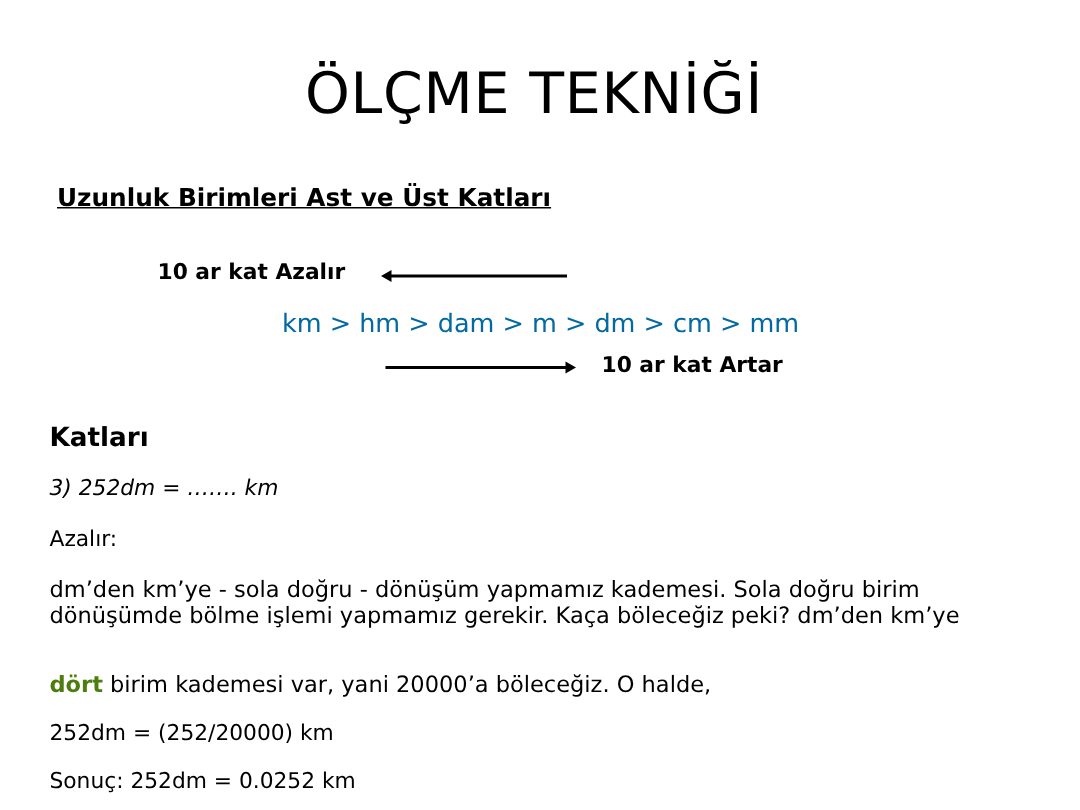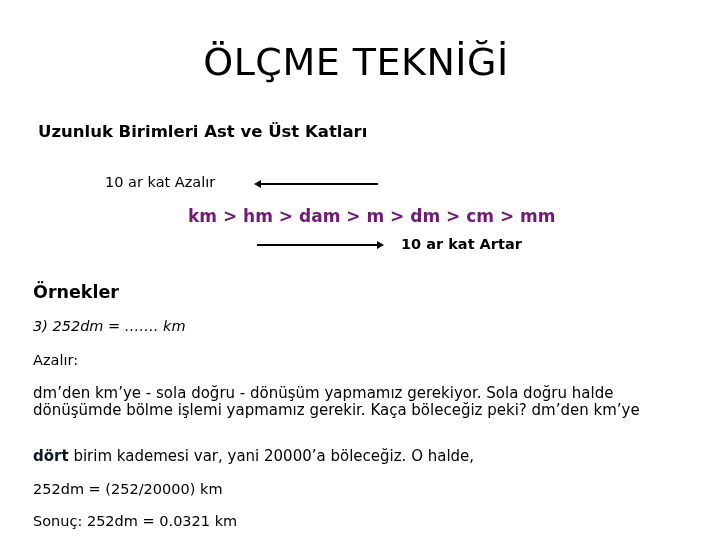--- a/index.html
+++ b/index.html
@@ -20,31 +20,32 @@
       left: 0; width: 712px; top: 40px;
       text-align: center;
       font-size: 38px;
       font-weight: normal;
       letter-spacing: 0.5px;
     }
     .subtitle {
       left: 38px; top: 122px;
       font-size: 16.5px;
       font-weight: bold;
+      text-decoration: underline;
     }
     .azalir {
       left: 105px; top: 174px;
       font-size: 14.5px;
-      font-weight: normal;
+      font-weight: bold;
     }
     .units {
       left: 188px; top: 206px;
       font-size: 17px;
-      font-weight: bold;
-      color: #701a75;
+      font-weight: normal;
+      color: #0369a1;
     }
     .artar {
       left: 401px; top: 236px;
       font-size: 14.5px;
       font-weight: bold;
       text-align: center;
     }
     .arrow {
       position: absolute;
       height: 2px;
@@ -77,38 +78,38 @@
       left: 33px;
       font-size: 14.5px;
     }
     .l1 { top: 318px; font-style: italic; }
     .l2 { top: 352px; }
     .l3 { top: 384px; font-size: 15px; }
     .l4 { top: 401px; font-size: 15px; }
     .l5 { top: 447px; font-size: 15px; }
     .l6 { top: 481px; }
     .l7 { top: 513px; }
-    .red { color: #0f172a; font-weight: bold; }
+    .red { color: #4d7c0f; font-weight: bold; }
   </style>
 </head>
 <body>
 
 <div class="abs title">ÖLÇME TEKNİĞİ</div>
 
 <div class="abs subtitle">Uzunluk Birimleri Ast ve Üst Katları</div>
 
 <div class="abs azalir">10 ar kat Azalır</div>
 <div class="arrow left"></div>
 
 <div class="abs units">km &gt; hm &gt; dam &gt; m &gt; dm &gt; cm &gt; mm</div>
 
 <div class="arrow right"></div>
 <div class="abs artar">10 ar kat Artar</div>
 
-<div class="abs ornekler">Örnekler</div>
+<div class="abs ornekler">Katları</div>
 
 <div class="abs body-line l1">3)   252dm = ……. km</div>
 <div class="abs body-line l2">Azalır:</div>
-<div class="abs body-line l3">dm’den km’ye - sola doğru - dönüşüm yapmamız gerekiyor. Sola doğru halde</div>
+<div class="abs body-line l3">dm’den km’ye - sola doğru - dönüşüm yapmamız kademesi. Sola doğru birim</div>
 <div class="abs body-line l4">dönüşümde bölme işlemi yapmamız gerekir.  Kaça böleceğiz peki? dm’den km’ye</div>
 <div class="abs body-line l5"><span class="red">dört</span><span> birim kademesi var, yani 20000’a böleceğiz. O halde,</span></div>
 <div class="abs body-line l6">252dm = (252/20000) km</div>
-<div class="abs body-line l7">Sonuç: 252dm = 0.0321 km</div>
+<div class="abs body-line l7">Sonuç: 252dm = 0.0252 km</div>
 
 </body></html>

